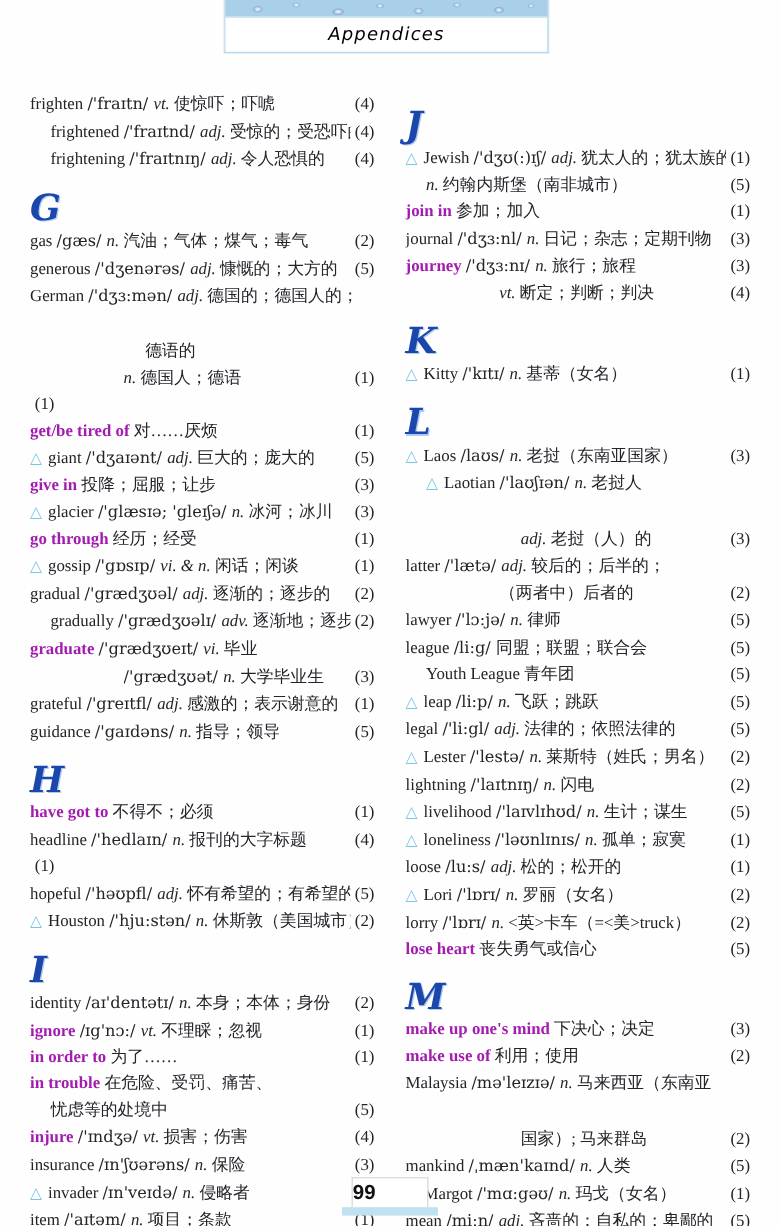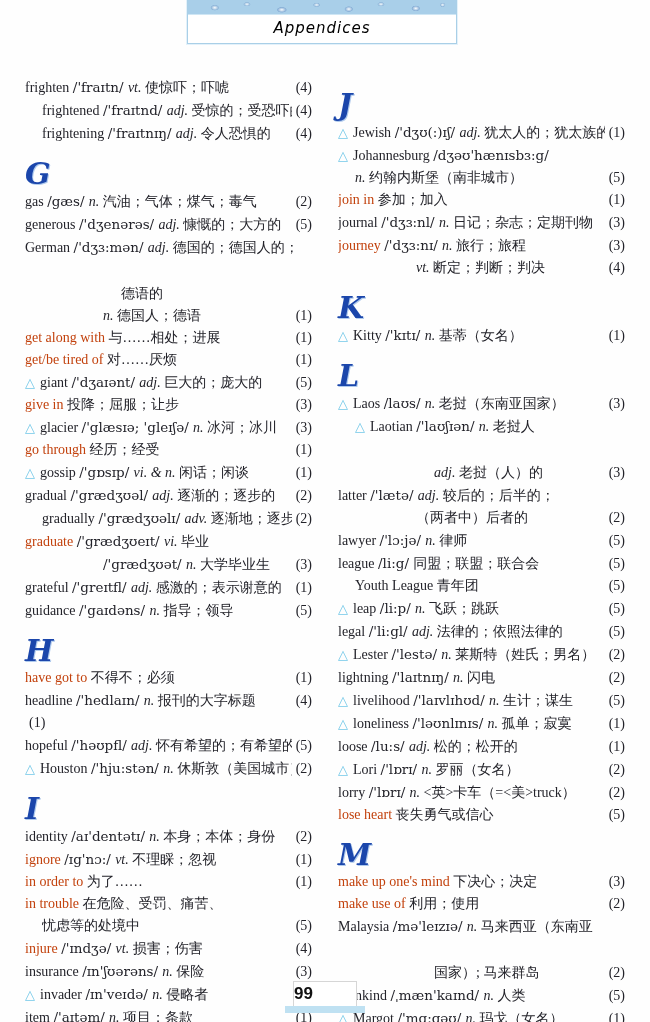--- a/index.html
+++ b/index.html
@@ -41,21 +41,21 @@
   .col { flex:1; min-width:0; }
   .entry {
     display:flex; justify-content:space-between; align-items:baseline;
     font-size:14px; line-height:22px; white-space:nowrap;
   }
   .txt { overflow:hidden; }
   .num { padding-left:4px; }
   .ind1 { padding-left:17px; }
   .ind2 { padding-left:78px; }
   .ind3 { padding-left:96px;margin-top:24px; }
-  .bd  { font-weight:normal; color:#c2410c; }
+  .bd  { font-weight:bold; color:#a21caf; }
   .pos { font-style:italic; }
   .ph  { font-family:"DejaVu Serif","Liberation Serif",serif; font-size:13.5px; }
   .tri { color:#74c8e8; margin-right:5px; font-size:13px; }
   .letterhead {
     height:44px; display:flex; align-items:flex-end; padding-bottom:1px;
     font-family:"DejaVu Serif",serif; font-style:italic; font-weight:bold;
     font-size:30px; line-height:30px; color:#1b46ab;
     text-shadow:1px 1px 0 rgba(109,158,222,.55);
   }
   
@@ -104,21 +104,20 @@
         <span class="txt"><span class="wd">German </span><span class="ph">/'dʒɜ:mən/ </span><span class="pos">adj. </span><span class="def">德国的；德国人的；</span></span>
       </div>
       <div class="entry ind3">
         <span class="txt"><span class="def">德语的</span></span>
       </div>
       <div class="entry ind2">
         <span class="txt"><span class="pos">n. </span><span class="def">德国人；德语</span></span>
         <span class="num">(1)</span>
       </div>
       <div class="entry">
-        <span class="txt"><span class="wd bd">get along with </span><span class="def">与……相处；进展</span></span>
         <span class="num">(1)</span>
       </div>
       <div class="entry">
         <span class="txt"><span class="wd bd">get/be tired of </span><span class="def">对……厌烦</span></span>
         <span class="num">(1)</span>
       </div>
       <div class="entry">
         <span class="txt"><span class="tri">△</span><span class="wd">giant </span><span class="ph">/'dʒaɪənt/ </span><span class="pos">adj. </span><span class="def">巨大的；庞大的</span></span>
         <span class="num">(5)</span>
       </div>
@@ -216,23 +215,20 @@
       <div class="entry">
         <span class="txt"><span class="wd">item </span><span class="ph">/'aɪtəm/ </span><span class="pos">n. </span><span class="def">项目；条款</span></span>
         <span class="num">(1)</span>
       </div>
     </div>
   <div class="col">
       <div class="letterhead">J</div>
       <div class="entry">
         <span class="txt"><span class="tri">△</span><span class="wd">Jewish </span><span class="ph">/'dʒʊ(:)ɪʃ/ </span><span class="pos">adj. </span><span class="def">犹太人的；犹太族的</span></span>
         <span class="num">(1)</span>
-      </div>
-      <div class="entry">
-        <span class="txt"><span class="tri">△</span><span class="wd">Johannesburg </span><span class="ph">/dʒəʊ'hænɪsbɜ:g/</span></span>
       </div>
       <div class="entry ind1">
         <span class="txt"><span class="pos">n. </span><span class="def">约翰内斯堡（南非城市）</span></span>
         <span class="num">(5)</span>
       </div>
       <div class="entry">
         <span class="txt"><span class="wd bd">join in </span><span class="def">参加；加入</span></span>
         <span class="num">(1)</span>
       </div>
       <div class="entry">

